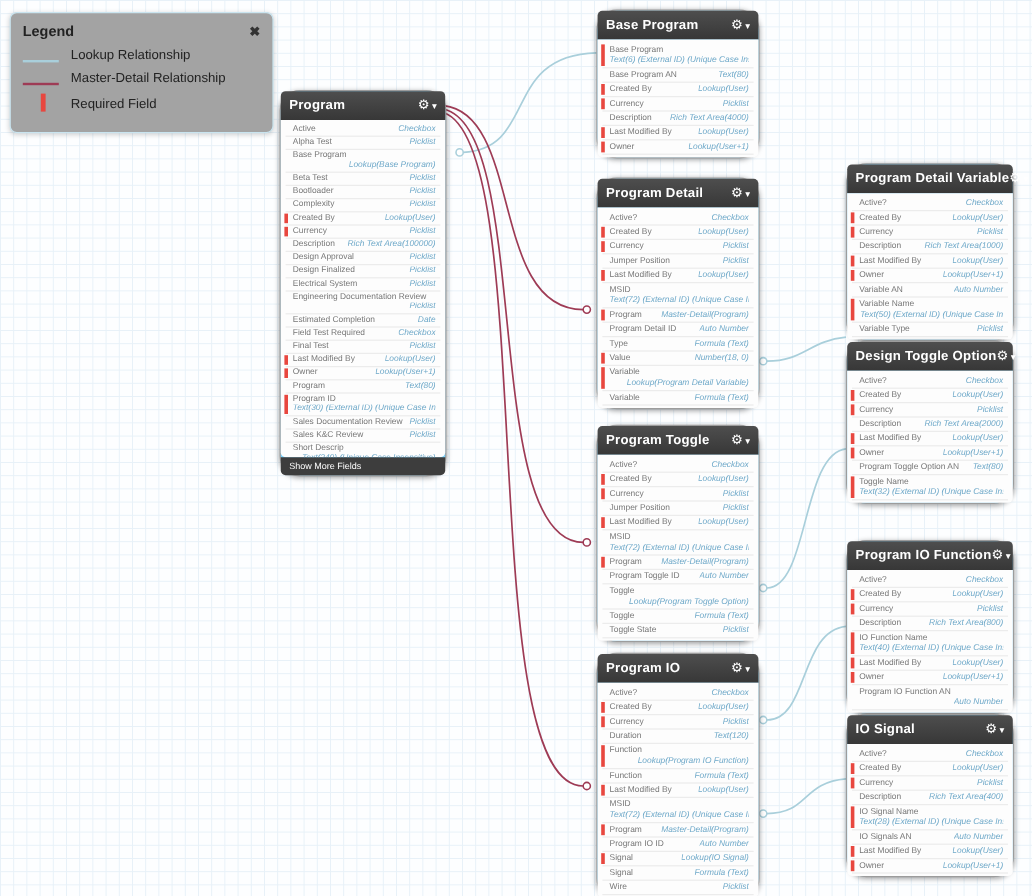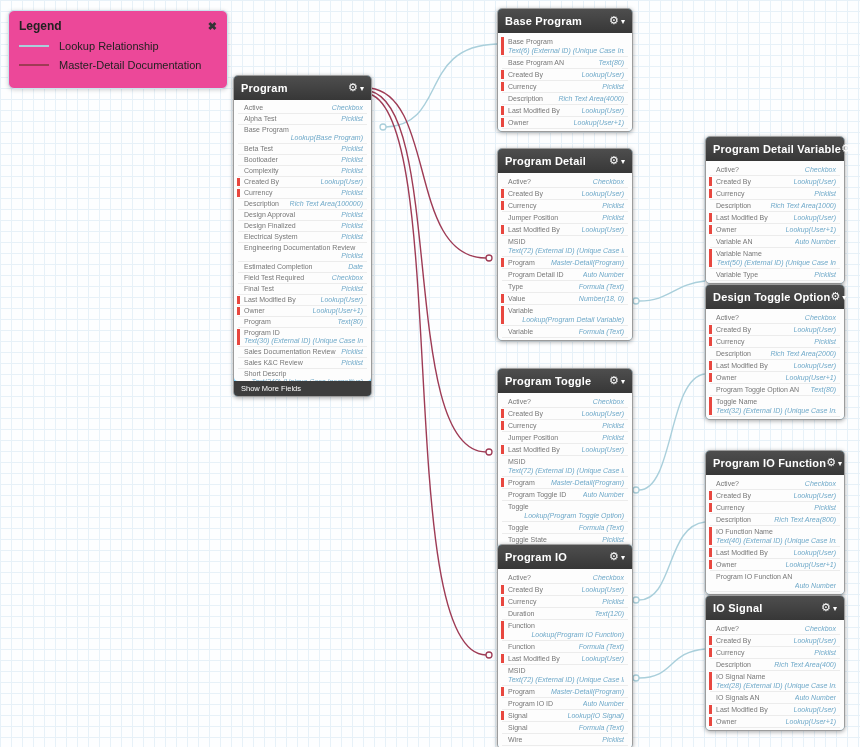--- a/index.html
+++ b/index.html
@@ -16,37 +16,37 @@
   .conn{fill:none;stroke-width:1.4px;}
   .conn.lookup{stroke:#a9cfdb;}
   .conn.master_detail{stroke:#9e3b55;}
   .port{fill:#ffffff;stroke-width:1.3px;}
   .port.lookup{stroke:#a9cfdb;}
   .port.master_detail{stroke:#9e3b55;}
 
   
   .legend{
     position:absolute;left:8px;top:10px;width:198px;z-index:3;
-    background:#ec4899;border:1px solid #c9e4ef;border-radius:6px;
+    background:#a3a3a3;border:1px solid #c9e4ef;border-radius:6px;
     box-shadow:0 1px 4px rgba(0,0,0,.18);padding:8px 10px 10px;
   }
   .legend-head{display:flex;justify-content:space-between;align-items:center;margin-bottom:6px;}
   .legend-title{font-size:12px;font-weight:bold;color:#222;}
   .legend-close{font-size:11px;color:#333;cursor:pointer;font-weight:bold;}
-  .legend-item{display:flex;align-items:center;margin:7px 0;}
+  .legend-item{display:flex;align-items:flex-end;margin:7px 0;}
   .legend-sw{width:30px;margin-right:10px;flex:0 0 auto;display:flex;justify-content:center;}
   .sw-line{width:30px;height:0;border-top:2px solid;}
   .sw-lookup{border-color:#a9cfdb;}
   .sw-md{border-color:#9e3b55;}
   .sw-req{width:4px;height:15px;background:#e8473f;margin-left:4px;}
   .legend-label{font-size:11px;color:#222;}
 
   
   .entity{
-    position:absolute;z-index:2;border-radius:5px;
+    position:absolute;z-index:2;border-radius:17px;
     box-shadow:0 1px 4px rgba(0,0,0,.35);
     background:#7dd3fc;border:1px solid #9c9c9c;
   }
   .ent-head{
     background:linear-gradient(#4e4e4e,#373737);
     color:#fff;border-radius:4px 4px 0 0;
     padding:5px 7px;display:flex;justify-content:space-between;align-items:center;
     height:14px;
   }
   .ent-title{font-size:11px;font-weight:bold;letter-spacing:.2px;white-space:nowrap;}
@@ -103,21 +103,27 @@
   <div class="legend-item">
     <span class="legend-sw">
         <span class="sw-line sw-lookup"></span>
       </span>
     <span class="legend-label">Lookup Relationship</span>
   </div>
   <div class="legend-item">
     <span class="legend-sw">
         <span class="sw-line sw-md"></span>
       </span>
-    <span class="legend-label">Master-Detail Documentation</span>
+    <span class="legend-label">Master-Detail Relationship</span>
+  </div>
+  <div class="legend-item">
+    <span class="legend-sw">
+        <span class="sw-req"></span>
+      </span>
+    <span class="legend-label">Required Field</span>
   </div>
 </div>
 
 <div id="entity-layer">
     <div class="entity compact" style="left: 233px; top: 75px; width: 137px;">
       <div class="ent-head">
         <span class="ent-title">Program</span>
         <span class="gear-wrap"><span>⚙</span><span class="caret">▾</span></span>
       </div>
       <div class="ent-body" style="height: 276px;">
@@ -301,21 +307,21 @@
         <div class="row req">
           <span class="lbl">Variable</span>
           <span class="typ">Lookup(Program Detail Variable)</span>
         </div>
         <div class="row">
           <span class="lbl">Variable</span>
           <span class="typ">Formula (Text)</span>
         </div>
       </div>
     </div>
-    <div class="entity roomy" style="left: 497px; top: 368px; width: 134px;">
+    <div class="entity roomy" style="left: 497px; top: 354px; width: 134px;">
       <div class="ent-head">
         <span class="ent-title">Program Toggle</span>
         <span class="gear-wrap"><span>⚙</span><span class="caret">▾</span></span>
       </div>
       <div class="ent-body">
         <div class="row">
           <span class="lbl">Active?</span>
           <span class="typ">Checkbox</span>
         </div>
         <div class="row req">

